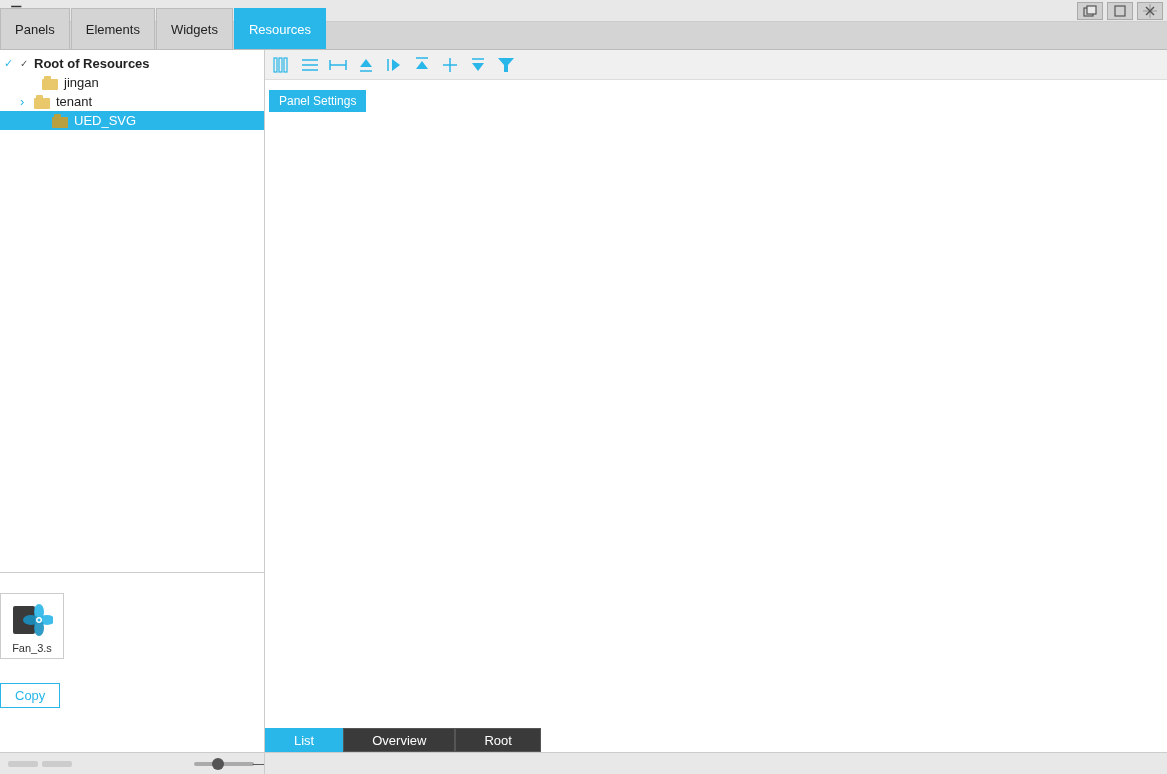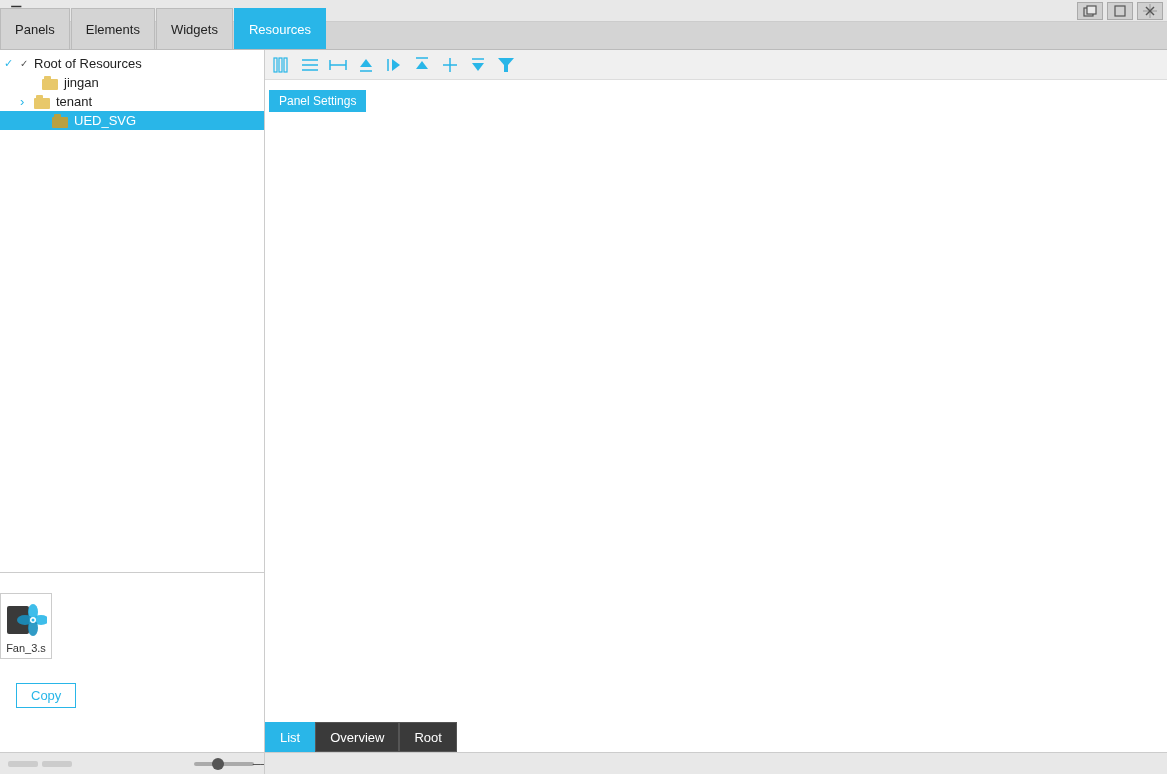--- a/index.html
+++ b/index.html
@@ -157,21 +157,21 @@
       height: 180px;
       border-top: 1px solid #ccc;
       position: relative;
       background: #fff;
       overflow: hidden;
     }
     .drag-card {
       position: absolute;
       left: 0;
       top: 20px;
-      width: 52px;
+      width: 64px;
       background: #fff;
       border: 1px solid #ccc;
       padding: 4px;
       display: flex;
       flex-direction: column;
       align-items: center;
     }
     .fan-icon {
       width: 42px;
       height: 42px;
@@ -191,21 +191,20 @@
     .copy-btn {
       position: absolute;
       left: 0;
       top: 110px;
       padding: 4px 14px;
       background: transparent;
       border: 1px solid #29b6e8;
       color: #29b6e8;
       font-size: 13px;
       cursor: pointer;
-      margin-left: 16px;
     }
     .slider-track {
       width: 80px;
       height: 4px;
       background: #aaa;
       border-radius: 2px;
       position: relative;
       margin-left: 120px;
     }
     .slider-thumb {
@@ -267,27 +266,27 @@
 
     
     .right-bottom-tabs {
       position: absolute;
       bottom: 22px;
       left: 0;
       display: flex;
       align-items: center;
     }
     .right-tab {
-      padding: 4px 14px;
+      padding: 4px 28px;
       font-size: 13px;
       cursor: pointer;
       border: 1px solid #555;
       background: #3a3a3a;
       color: #fff;
-      height: 30px;
+      height: 24px;
       display: flex; align-items: center;
     }
     .right-tab.active {
       background: #29b6e8;
       border-color: #29b6e8;
       color: #fff;
     }
 
     
     .right-bottom-bar {
@@ -346,21 +345,21 @@
 
 <div class="main-layout">
 
   <div class="left-panel">
 
     <div class="tree-area">
 
       <div class="tree-item">
         <span class="check">✓</span>
         <span class="arrow">✓</span>
-        <span style="font-weight:normal;">Root of Resources</span>
+        <span style="font-weight:bold;">Root of Resources</span>
       </div>
 
       <div class="tree-item" style="padding-left: 28px;">
         <span class="arrow"></span>
         <span class="folder-icon"></span>
         <span>jingan</span>
       </div>
 
       <div class="tree-item" style="padding-left: 20px;">
         <span class="arrow" style="color:#29b6e8; font-size:13px;">›</span>

